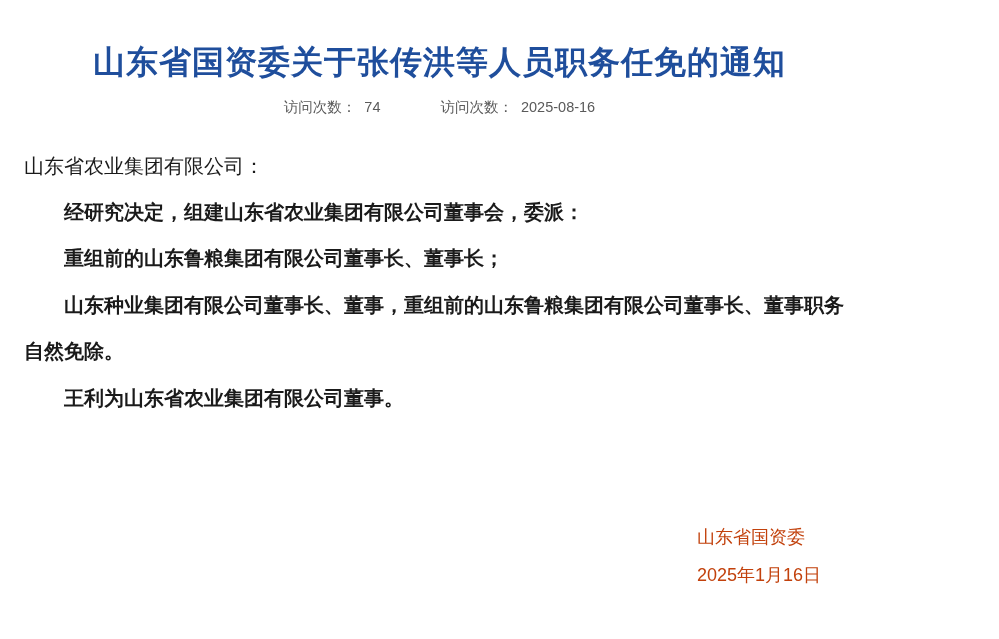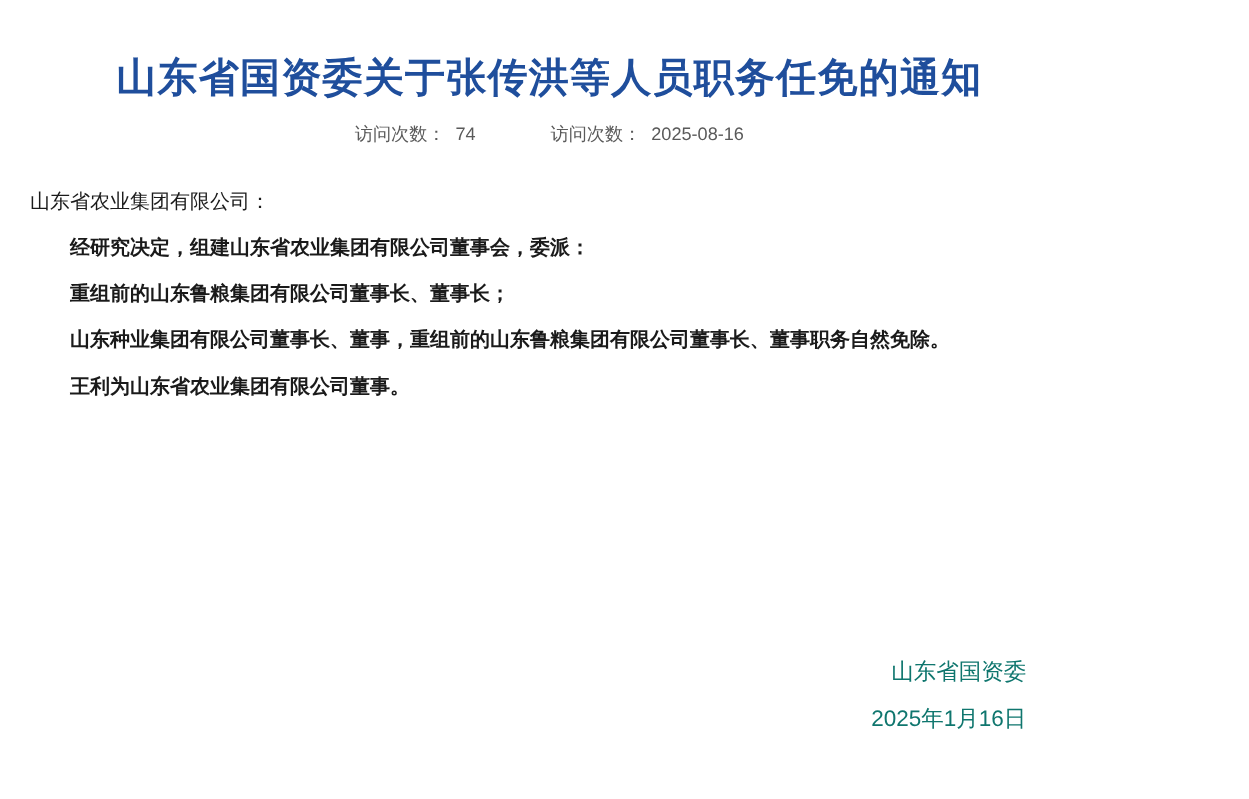--- a/index.html
+++ b/index.html
@@ -49,40 +49,39 @@
   }
   .meta-label {
     color: #5a5a5a;
   }
   .meta-value {
     color: #5a5a5a;
     text-align: right;
   }
   .body-text {
     margin-top: 26px;
-    font-size: 16px;
+    font-size: 20px;
     line-height: 2.32;
     color: #1a1a1a;
     padding: 0 6px;
   }
   .body-text p {
     margin: 0;
   }
   .indent {
     text-indent: 2em;
     font-weight: bold;
   }
   .signature {
     position: absolute;
     right: 58px;
     bottom: 44px;
-    text-align: right;
     font-size: 18px;
     line-height: 2.1;
-    color: #0f766e;
+    color: #c2410c;
   }
   .signature div {
     white-space: nowrap;
   }
 </style>
 </head>
 <body>
 
 <div class="page">
 

